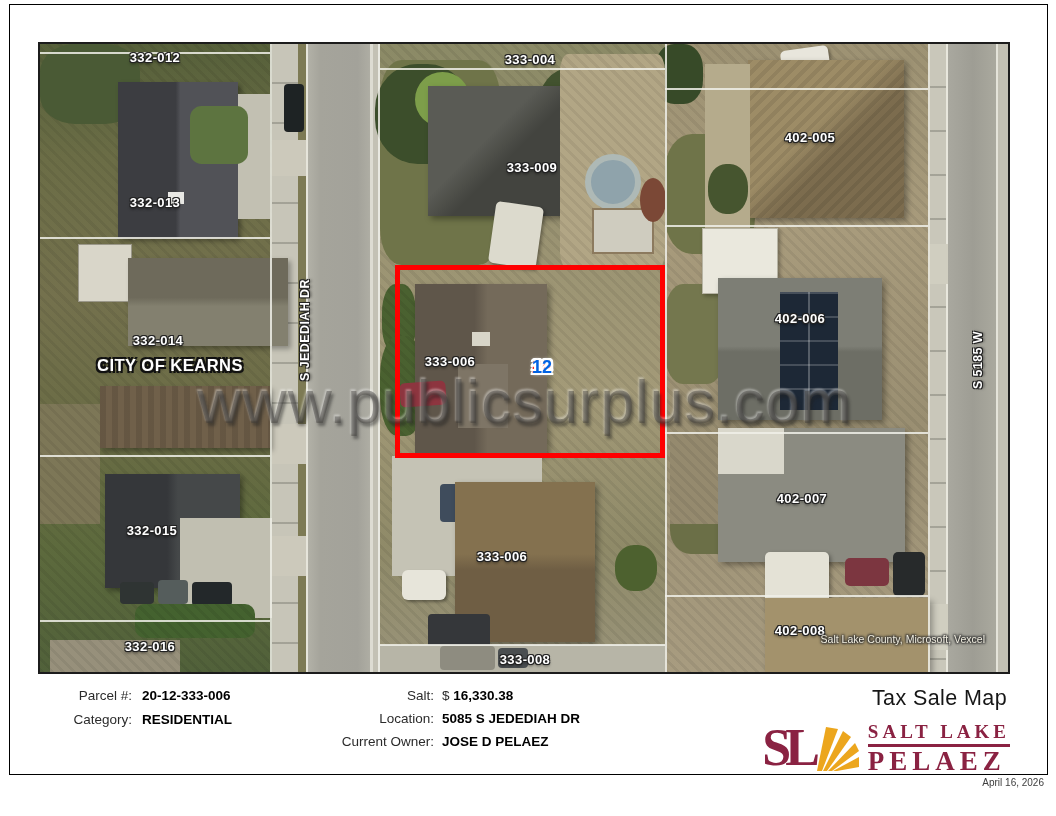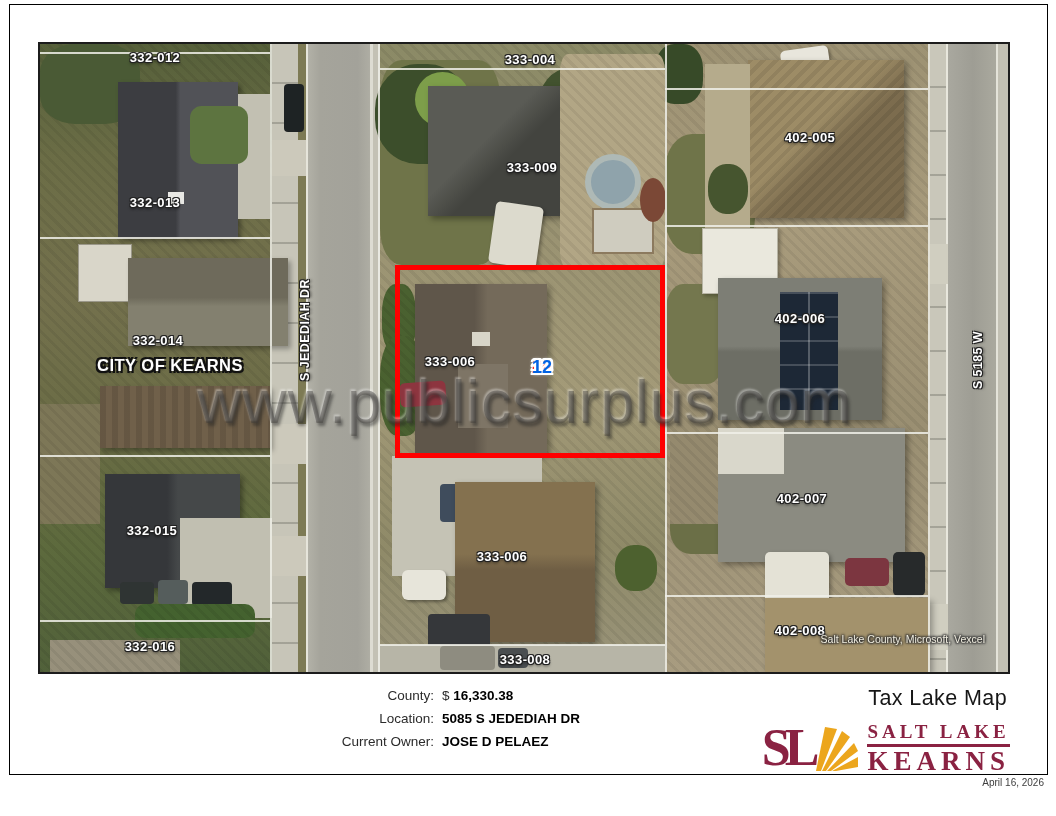--- a/index.html
+++ b/index.html
@@ -184,45 +184,51 @@
       <div class="tag" style="left:492px;top:313px;">
         <span class="t-red">20</span>
         <span class="t-red">-</span>
         <span class="t-blue">12</span>
       </div>
 
       <div class="attribution">Salt Lake County, Microsoft, Vexcel</div>
     </div>
   </div>
 
+  <div class="details" style="left:52px;top:688px;grid-template-columns:80px auto;">
+    <div class="dl">Parcel #:</div>
+    <div class="dv">20-12-333-006</div>
+    <div class="dl">Category:</div>
+    <div class="dv">RESIDENTIAL</div>
+  </div>
 
   <div class="details" style="left:318px;top:688px;grid-template-columns:116px auto;column-gap:8px;row-gap:8px;">
-    <div class="dl">County:</div>
+    <div class="dl">Salt:</div>
     <div>
       <span>$</span>
       <span class="dv">16,330.38</span>
     </div>
     <div class="dl">Location:</div>
     <div class="dv">5085 S JEDEDIAH DR</div>
     <div class="dl">Current Owner:</div>
     <div class="dv">JOSE D PELAEZ</div>
   </div>
 
-  <div class="map-title">Tax Lake Map</div>
+  <div class="map-title">Tax Sale Map</div>
 
   <div class="logo">
     <div class="logo-sl">SL</div>
     <svg width="42" height="46" viewBox="0 0 42 46" style="margin-left:-10px;">
       <g fill="#eca61d">
         <polygon points="0,46 9,2 21,4 5,46"></polygon>
         <polygon points="6,46 26,6 34,12 10,46"></polygon>
         <polygon points="11,46 38,18 42,26 15,46"></polygon>
         <polygon points="16,46 42,32 42,42 20,46"></polygon>
       </g>
     </svg>
     <div class="logo-text">
       <div class="logo-line1">SALT LAKE</div>
-      <div class="logo-line2">KEARNS</div>
+      <div class="logo-line2">PELAEZ</div>
     </div>
   </div>
 
   <div class="gen-date">April 16, 2026</div>
 </div>
 
 </body></html>

